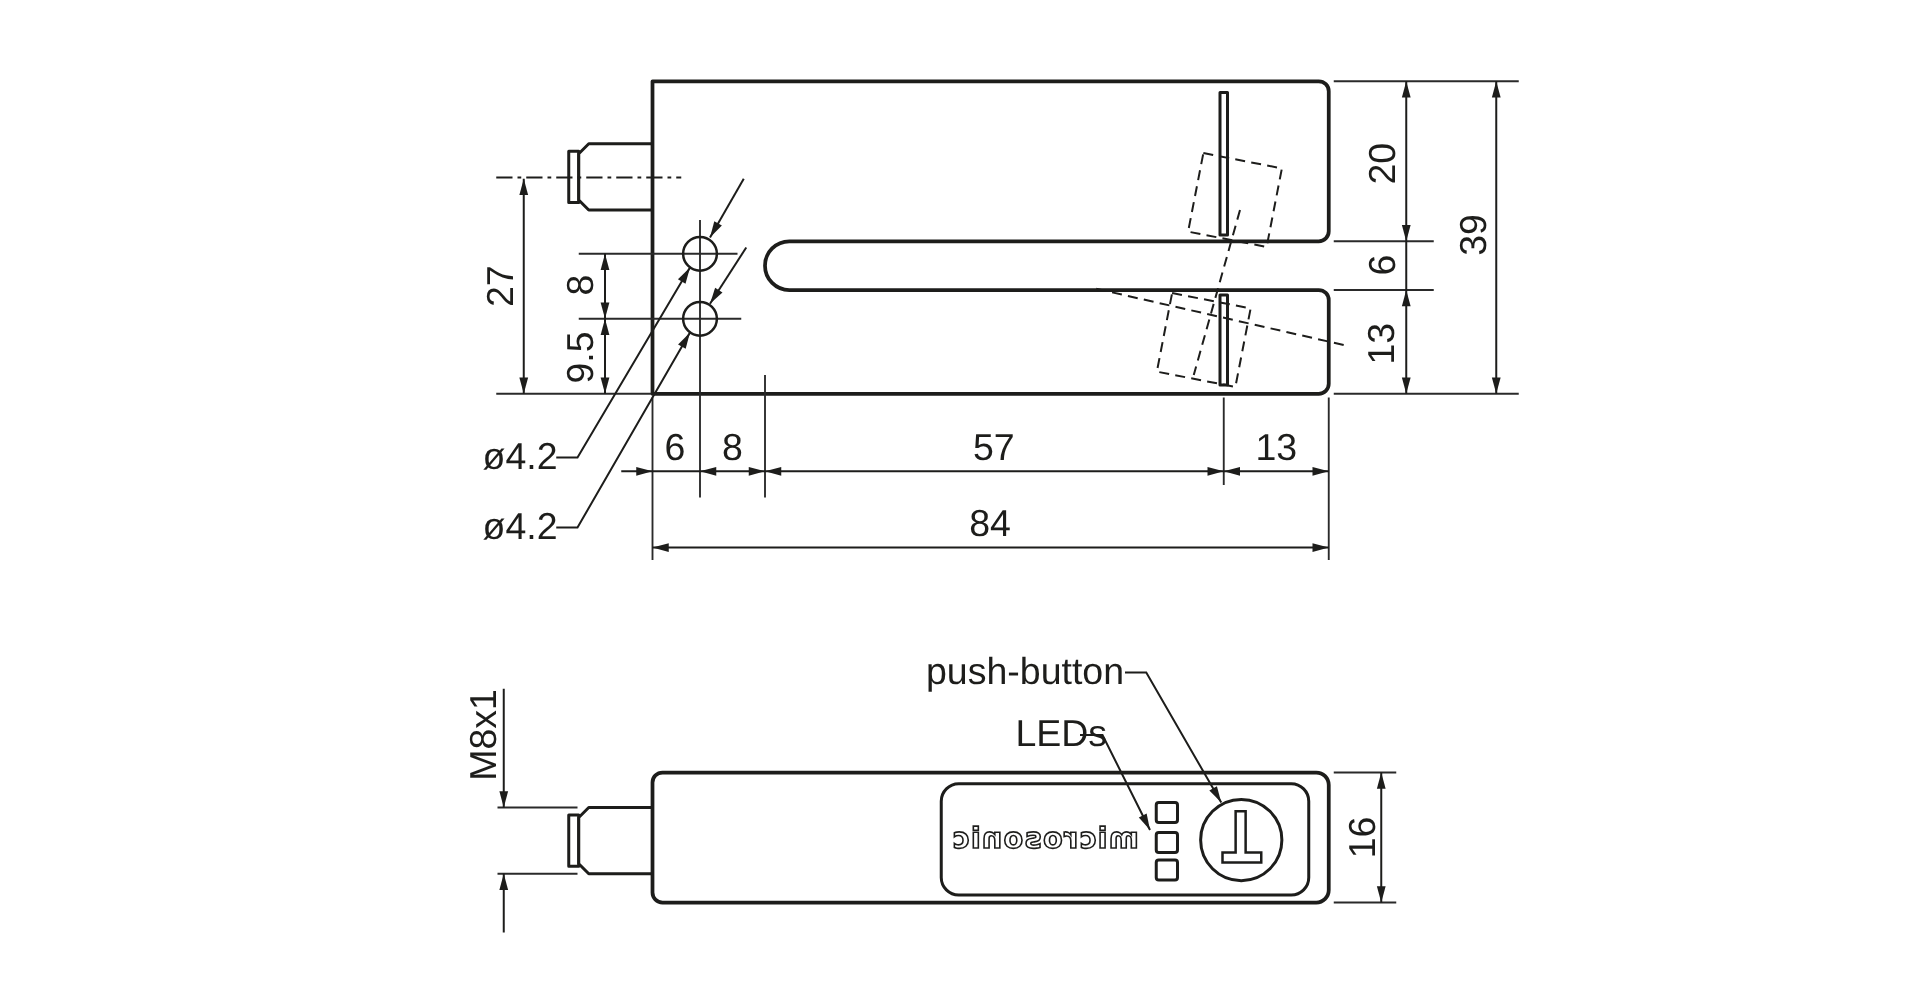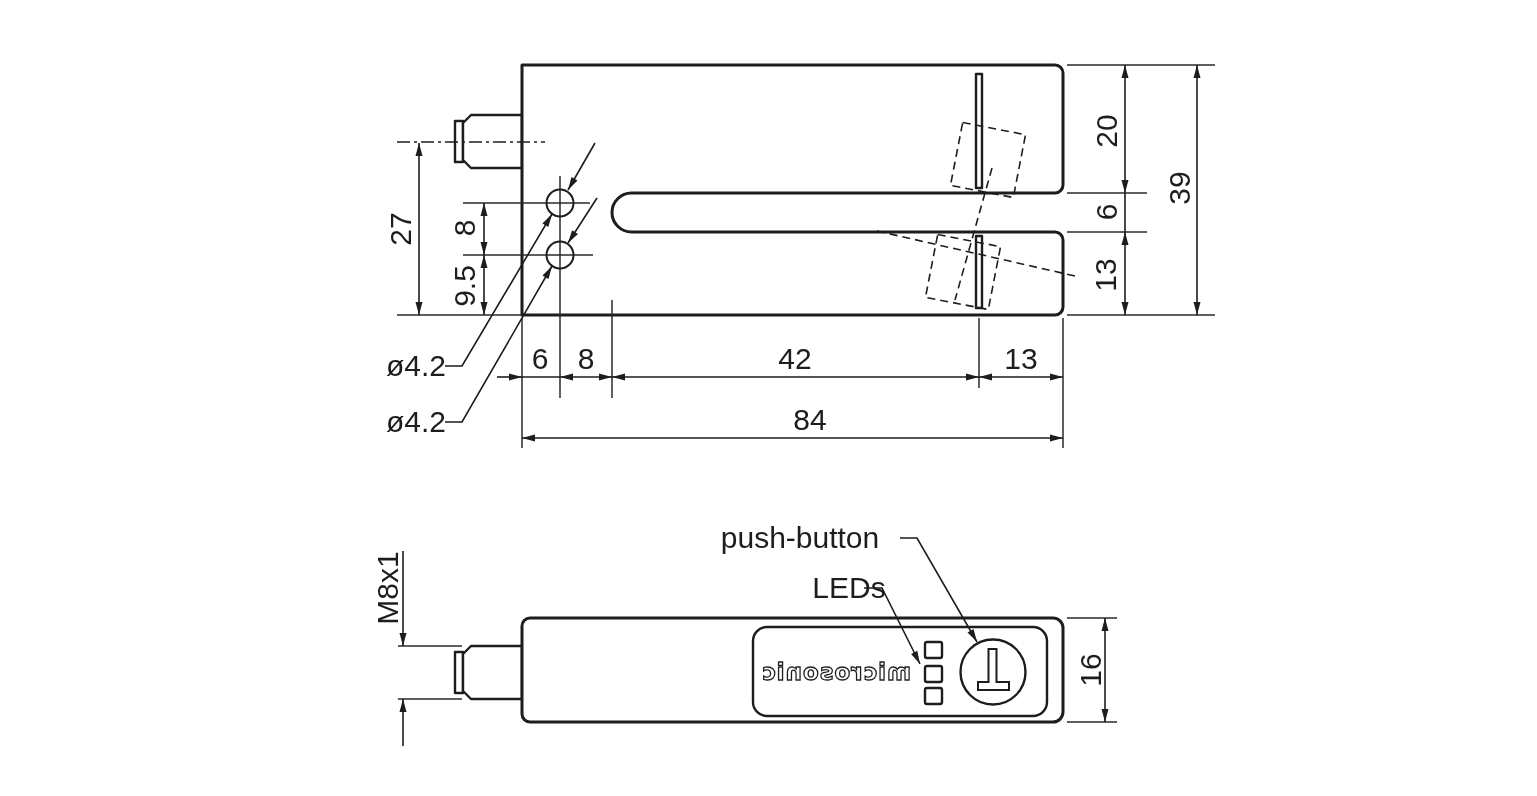--- a/index.html
+++ b/index.html
@@ -139,27 +139,27 @@
     </g>
   </svg>
 
   <div class="lbl rot" style="left:401px;top:229px;">27</div>
   <div class="lbl rot" style="left:465px;top:228px;">8</div>
   <div class="lbl rot" style="left:465px;top:286px;">9.5</div>
   <div class="lbl" style="left:416px;top:366px;">ø4.2</div>
   <div class="lbl" style="left:416px;top:422px;">ø4.2</div>
   <div class="lbl" style="left:540px;top:359px;">6</div>
   <div class="lbl" style="left:586px;top:359px;">8</div>
-  <div class="lbl" style="left:795px;top:359px;">42</div>
+  <div class="lbl" style="left:795px;top:359px;">57</div>
   <div class="lbl" style="left:1021px;top:359px;">13</div>
-  <div class="lbl" style="left:792px;top:420px;margin-left:18px;">84</div>
+  <div class="lbl" style="left:792px;top:420px;">84</div>
   <div class="lbl rot" style="left:1107px;top:131px;">20</div>
   <div class="lbl rot" style="left:1107px;top:212px;">6</div>
   <div class="lbl rot" style="left:1106px;top:275px;">13</div>
   <div class="lbl rot" style="left:1180px;top:188px;">39</div>
 
   <div class="lbl rot" style="left:388px;top:588px;">M8x1</div>
   <div class="lbl rot" style="left:1091px;top:670px;">16</div>
-  <div class="lbl" style="left:800px;top:538px;">push-button</div>
+  <div class="lbl" style="left:820px;top:538px;">push-button</div>
   <div class="lbl" style="left:849px;top:588px;">LEDs</div>
   <div class="lbl logo" style="left:836px;top:672px;">microsonic</div>
 
 </div>
 
 </body></html>

